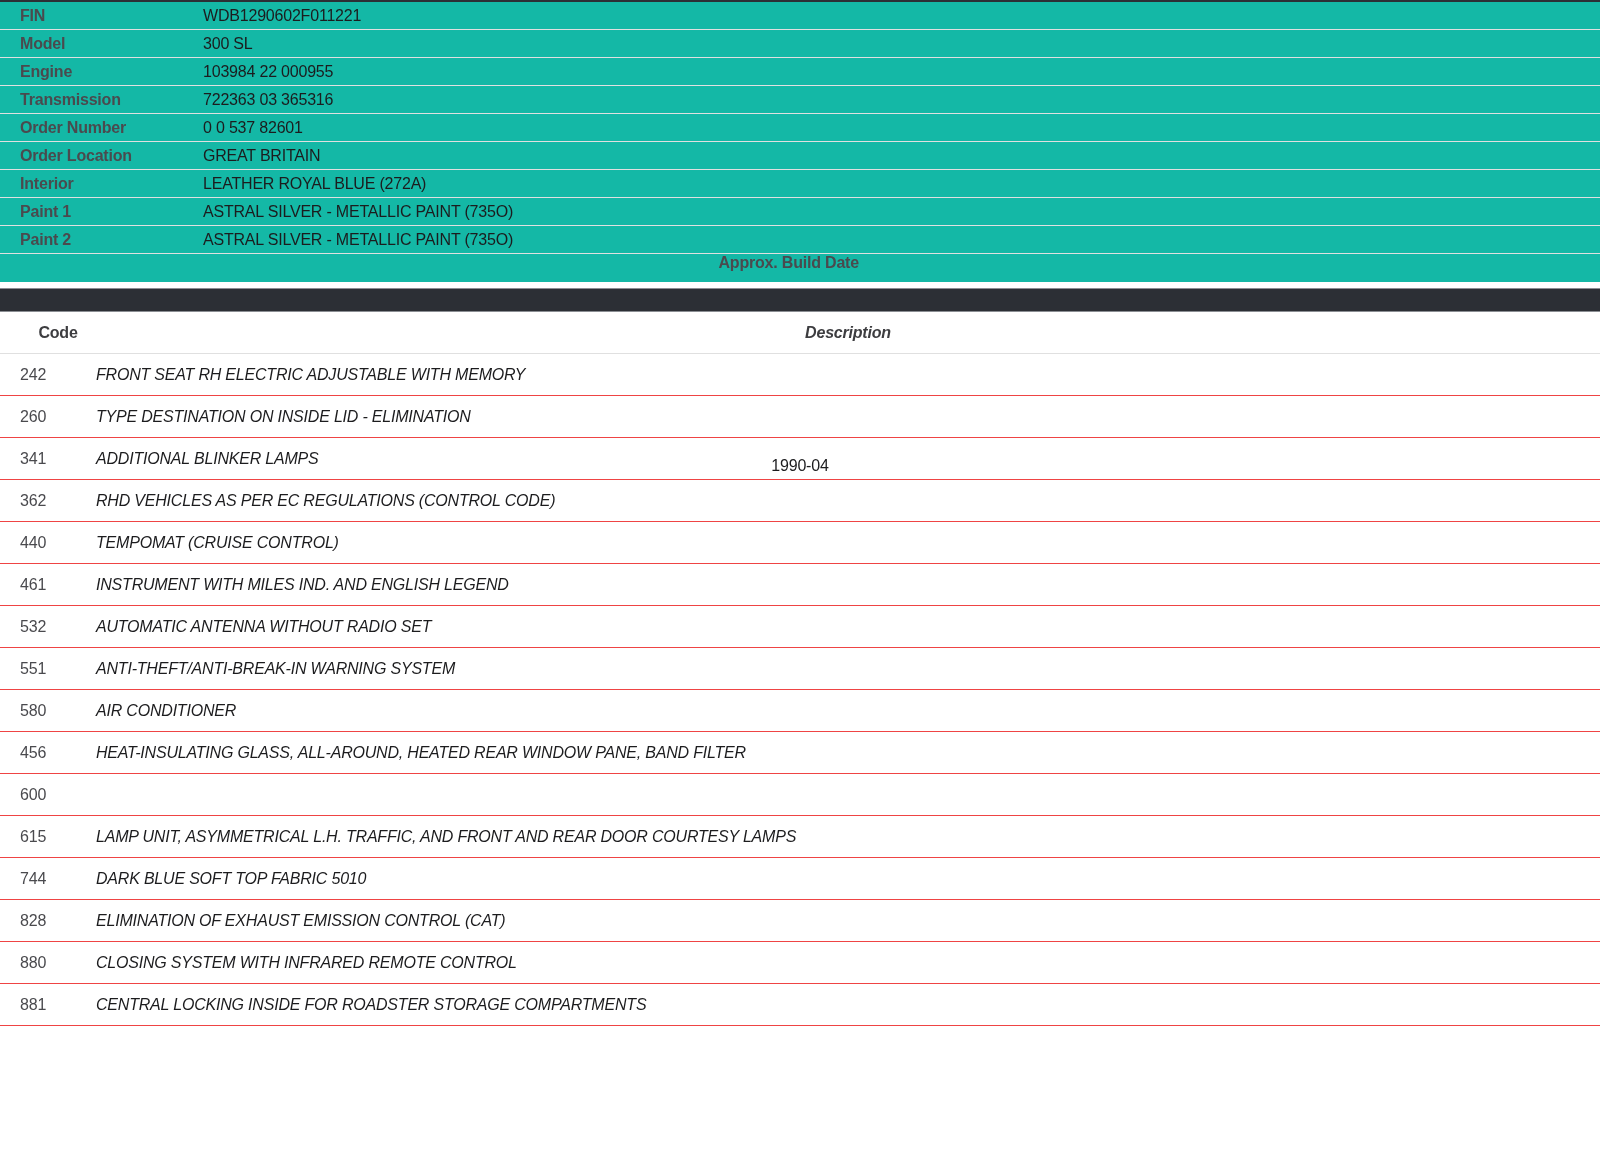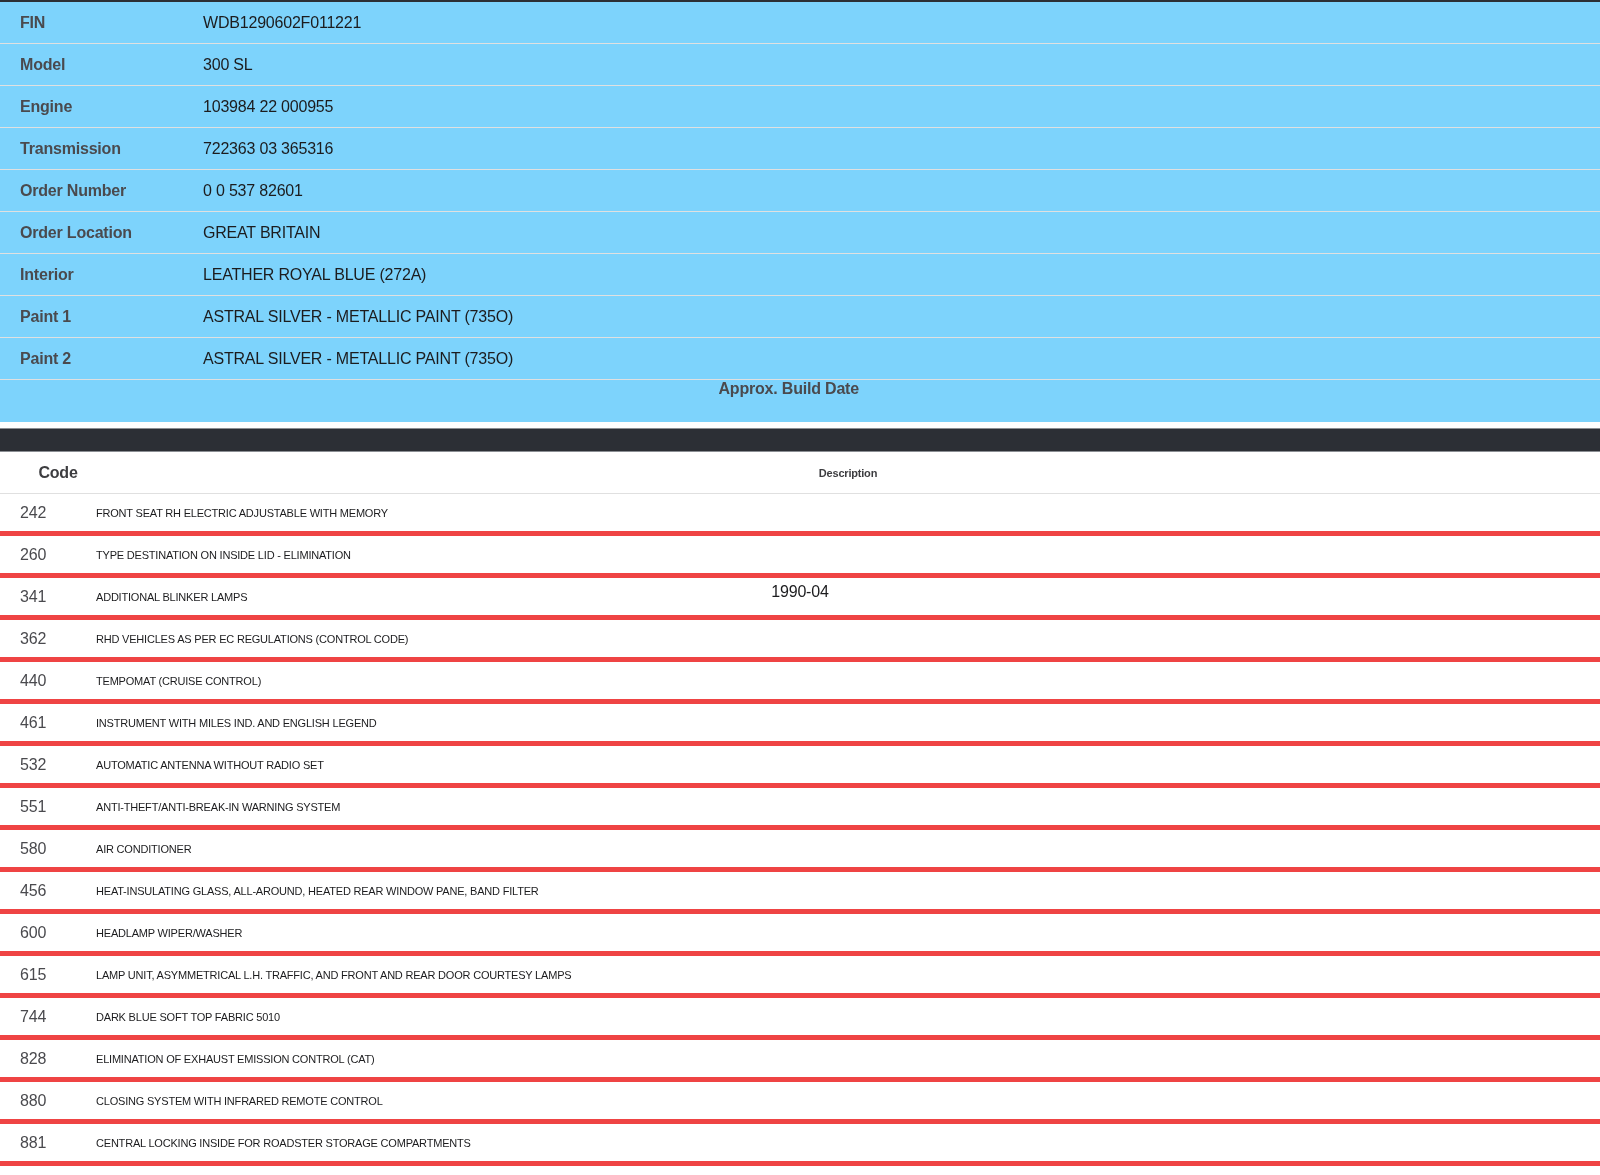--- a/index.html
+++ b/index.html
@@ -16,23 +16,23 @@
     height: 2px;
     background: #2c2f35;
     width: 100%;
   }
 
   
   .spec-table { width: 100%; }
   .spec-row {
     display: flex;
     align-items: center;
-    height: 42px;
+    height: 28px;
     border-bottom: 1px solid #e0e0e0;
-    background: #7dd3fc;
+    background: #14b8a6;
   }
   .spec-row:last-child { border-bottom: none; flex-direction: column; }
   .spec-label {
     width: 203px;
     padding-left: 20px;
     flex: 0 0 203px;
     font-size: 16px;
     font-weight: 700;
     color: #4a4a4e;
     letter-spacing: -0.2px;
@@ -56,41 +56,42 @@
     border-top: 1px solid #8b8e93;
     border-bottom: 1px solid #8b8e93;
   }
 
   
   .code-table { width: 100%; }
   .code-row {
     display: flex;
     align-items: center;
     height: 42px;
-    border-bottom: 5px solid #ef4444;
+    border-bottom: 1px solid #ef4444;
     background: #ffffff;
   }
   .code-row.header-row { border-bottom: 1px solid #e0e0e0; text-align: center; }
   .code-cell {
     flex: 0 0 96px;
     width: 96px;
     padding-left: 20px;
     font-size: 16px;
     font-weight: 400;
     color: #4a4a4e;
     letter-spacing: -0.2px;
     white-space: nowrap;
   }
   .desc-cell {
     flex: 1;
-    font-size: 11px;
+    font-size: 16px;
     font-weight: 400;
     color: #1c1c1e;
     letter-spacing: -0.2px;
     white-space: nowrap;
+    font-style: italic;
   }
   .header-row .code-cell,
   .header-row .desc-cell {
     font-weight: 700;
     color: #3d3d40;
   }
 </style>
 </head>
 <body>
 
@@ -205,21 +206,20 @@
     <div class="desc-cell">AIR CONDITIONER</div>
   </div>
 
   <div class="code-row">
     <div class="code-cell">456</div>
     <div class="desc-cell">HEAT-INSULATING GLASS, ALL-AROUND, HEATED REAR WINDOW PANE, BAND FILTER</div>
   </div>
 
   <div class="code-row">
     <div class="code-cell">600</div>
-    <div class="desc-cell">HEADLAMP WIPER/WASHER</div>
   </div>
 
   <div class="code-row">
     <div class="code-cell">615</div>
     <div class="desc-cell">LAMP UNIT, ASYMMETRICAL L.H. TRAFFIC, AND FRONT AND REAR DOOR COURTESY LAMPS</div>
   </div>
 
   <div class="code-row">
     <div class="code-cell">744</div>
     <div class="desc-cell">DARK BLUE SOFT TOP FABRIC 5010</div>

